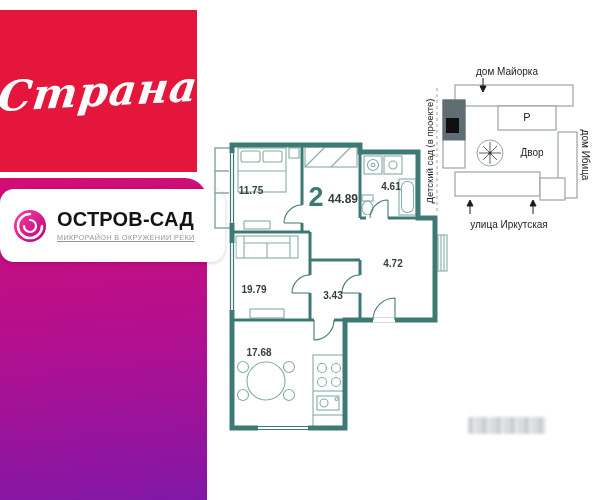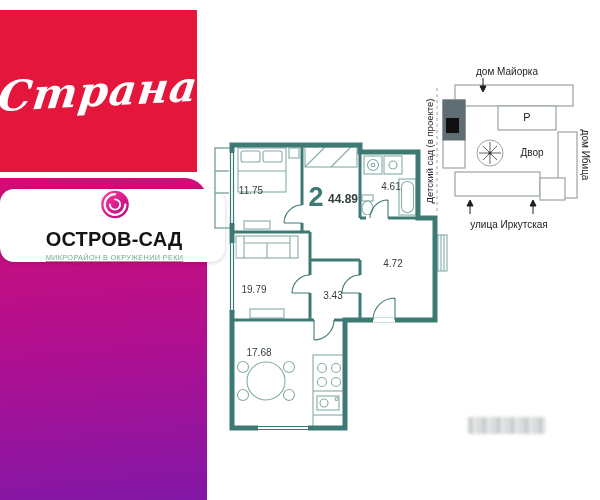--- a/index.html
+++ b/index.html
@@ -2,24 +2,24 @@
 <html><head>
 <meta charset="utf-8">
 <style>
   html,body{margin:0;padding:0;}
   body{width:600px;height:500px;background:#fff;font-family:"Liberation Sans",sans-serif;overflow:hidden;}
   .canvas{position:relative;width:600px;height:500px;background:#fff;overflow:hidden;}
   .abs{position:absolute;}
   .strana-block{left:0;top:10px;width:197px;height:162px;background:#e4163c;display:flex;align-items:center;justify-content:center;}
   .strana-script{font-family:"DejaVu Serif",serif;font-style:italic;font-weight:bold;font-size:42px;color:#fff;transform:skewX(-10deg) rotate(-3deg);letter-spacing:1px;}
   .gradient-block{left:0;top:178px;width:207px;height:322px;background:linear-gradient(175deg,#d40d75 0%,#ae1092 55%,#8217a6 100%);border-radius:0 22px 0 0;}
-  .ostrov-card{left:0;top:189px;width:205px;height:73px;background:#fff;border-radius:14px;display:flex;align-items:center;gap:9px;padding:0 8px 0 12px;box-shadow:0 1px 4px rgba(0,0,0,.18);flex-direction:column;}
+  .ostrov-card{left:0;top:189px;width:205px;height:73px;background:#fff;border-radius:14px;display:flex;align-items:center;gap:9px;padding:0 8px 0 12px;box-shadow:0 1px 4px rgba(0,0,0,.18);}
   .ostrov-title{font-size:20px;font-weight:bold;color:#141414;letter-spacing:.2px;line-height:1;}
   .ostrov-sub{font-size:7.3px;color:#979797;letter-spacing:.35px;margin-top:4px;white-space:nowrap;text-decoration:underline;}
-  .room-label{position:absolute;transform:translate(-50%,-50%);font-size:10px;font-weight:normal;color:#32403e;white-space:nowrap;}
+  .room-label{position:absolute;transform:translate(-50%,-50%);font-size:10px;font-weight:bold;color:#32403e;white-space:nowrap;}
   .rooms-count{position:absolute;transform:translate(-50%,-50%);font-size:27px;font-weight:bold;color:#3e7a74;}
   .total-area{position:absolute;transform:translate(-50%,-50%);font-size:12px;font-weight:bold;color:#32403e;}
   .site-label{position:absolute;transform:translate(-50%,-50%);font-size:10px;color:#1d1d1d;white-space:nowrap;}
   .site-label.vcw{transform:translate(-50%,-50%) rotate(90deg);}
   .site-label.vccw{transform:translate(-50%,-50%) rotate(-90deg);}
   .watermark{left:468px;top:417px;width:78px;height:17px;background:repeating-linear-gradient(90deg,#9aa0a3 0 5px,#cfd3d5 5px 8px,#b6babc 8px 14px);opacity:.5;filter:blur(1.5px);border-radius:2px;}
 </style>
 </head>
 <body>
 

